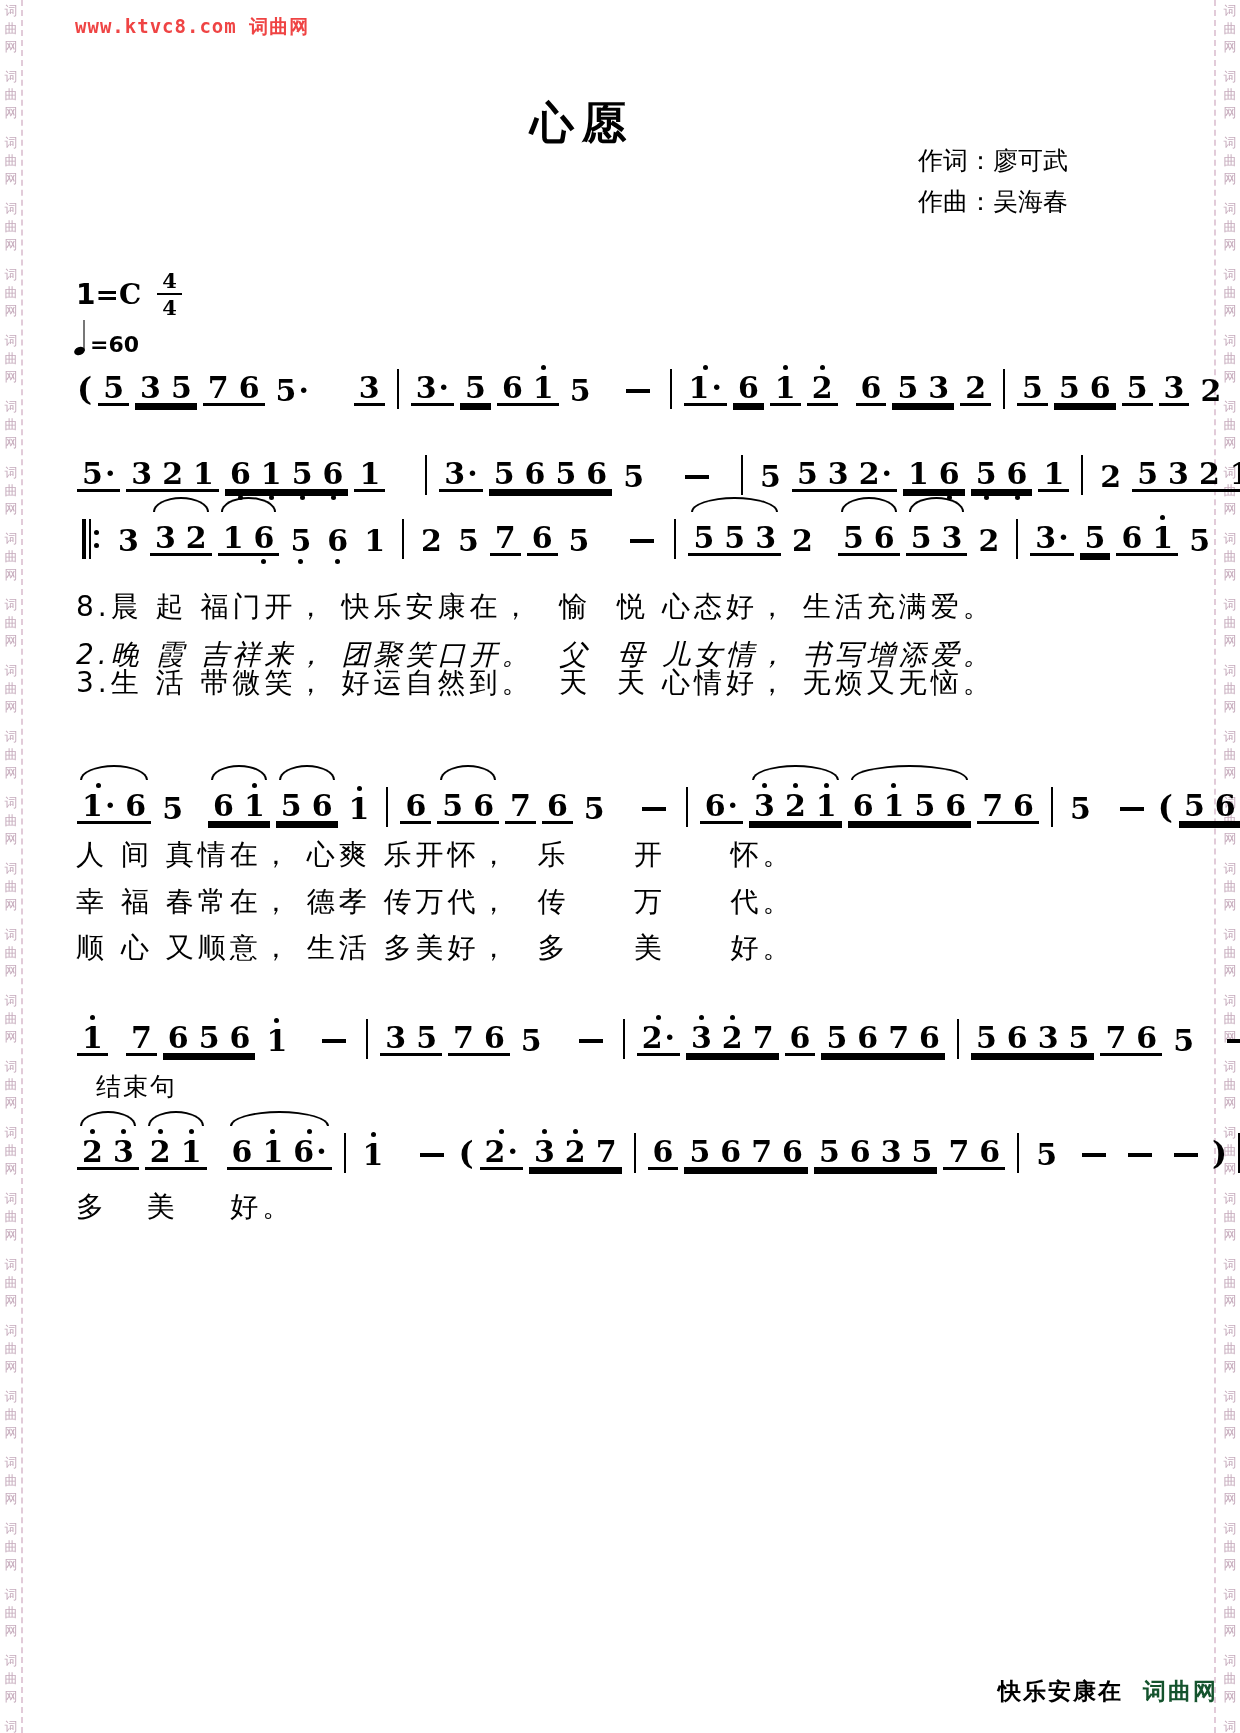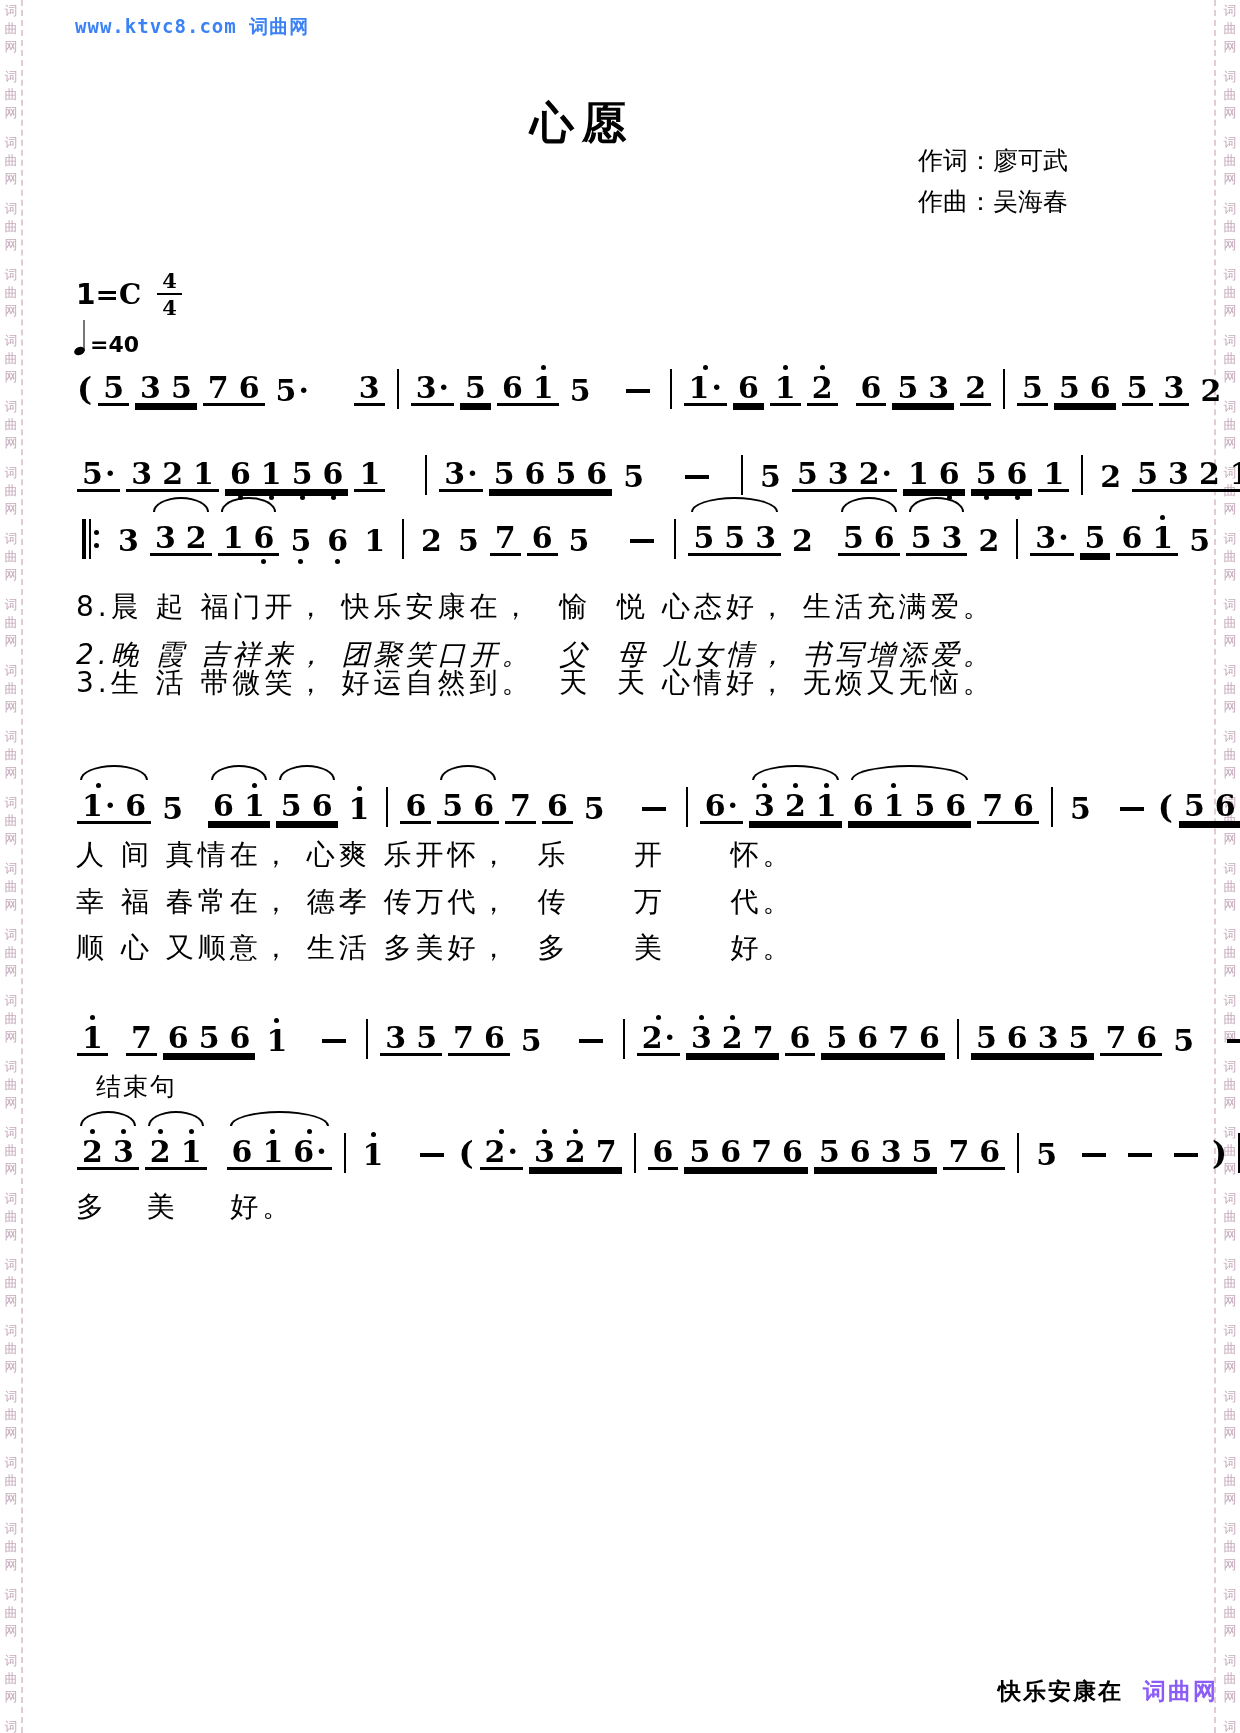--- a/index.html
+++ b/index.html
@@ -12,21 +12,21 @@
   .wm-col{width:18px;}
   .wm-col .grp{display:flex;flex-direction:column;align-items:center;margin-bottom:12px;}
   .wm-col .grp span{font-size:13px;line-height:13px;margin-bottom:5px;}
   .wm-left{left:2px;}
   .wm-right{left:1221px;}
   .wm-dash{position:absolute;top:0;bottom:0;width:0;border-left:2px dashed #e2cbd9;}
   .wm-dash-left{left:21px;}
   .wm-dash-right{left:1214px;}
   
   .site-header{position:absolute;top:14px;left:75px;font-family:"DejaVu Sans Mono",monospace;
-    font-size:19px;font-weight:bold;color:#3b82f6;letter-spacing:1px;}
+    font-size:19px;font-weight:bold;color:#ef4444;letter-spacing:1px;}
   .song-title{position:absolute;top:94px;left:582px;transform:translateX(-50%);
     font-size:44px;font-weight:bold;letter-spacing:8px;white-space:nowrap;}
   .credits{position:absolute;top:140px;right:172px;font-size:25px;line-height:41px;text-align:right;white-space:nowrap;}
   
   .keysig{position:absolute;top:270px;left:76px;display:flex;align-items:center;
     font-family:"DejaVu Serif",serif;font-weight:bold;font-size:28px;}
   .keysig .kf{font-family:"DejaVu Sans",sans-serif;}
   .keysig .frac{display:inline-flex;flex-direction:column;align-items:center;margin-left:16px;
     font-size:21px;line-height:21px;}
   .keysig .frac .tp{border-bottom:2px solid #000;padding:0 5px 2px;}
@@ -368,21 +368,21 @@
     <span class="tp">4</span>
     <span class="bt">4</span>
   </span>
 </div>
 
 <div class="tempo">
   <span class="qnote">
       <span class="stem"></span>
       <span class="head"></span>
     </span>
-  <span>=40</span>
+  <span>=60</span>
 </div>
 
 <div class="nline n1">
     <span class="ptxt">(</span>
     <div class="g u1">
       <div class="nt">
         <span class="hd off">
           <i></i>
         </span>
         <span class="nm">5</span>
@@ -2091,13 +2091,13 @@
 <div class="lyric lyr1">8.晨 起 福门开， 快乐安康在，  愉  悦 心态好， 生活充满爱。</div>
 <div class="lyric lyr2">2.晚 霞 吉祥来， 团聚笑口开。  父  母 儿女情， 书写增添爱。</div>
 <div class="lyric lyr3">3.生 活 带微笑， 好运自然到。  天  天 心情好， 无烦又无恼。</div>
 <div class="lyric lyr4">人 间 真情在， 心爽 乐开怀，  乐     开     怀。</div>
 <div class="lyric lyr5">幸 福 春常在， 德孝 传万代，  传     万     代。</div>
 <div class="lyric lyr6">顺 心 又顺意， 生活 多美好，  多     美     好。</div>
 <div class="ending-label">结束句</div>
 <div class="lyric lyr-final">多   美    好。</div>
 
 <div class="footer-src">快乐安康在</div>
-<div class="footer-site" style="color: #8b5cf6;">词曲网</div>
+<div class="footer-site" style="color: #14532d;">词曲网</div>
 
 </body></html>

